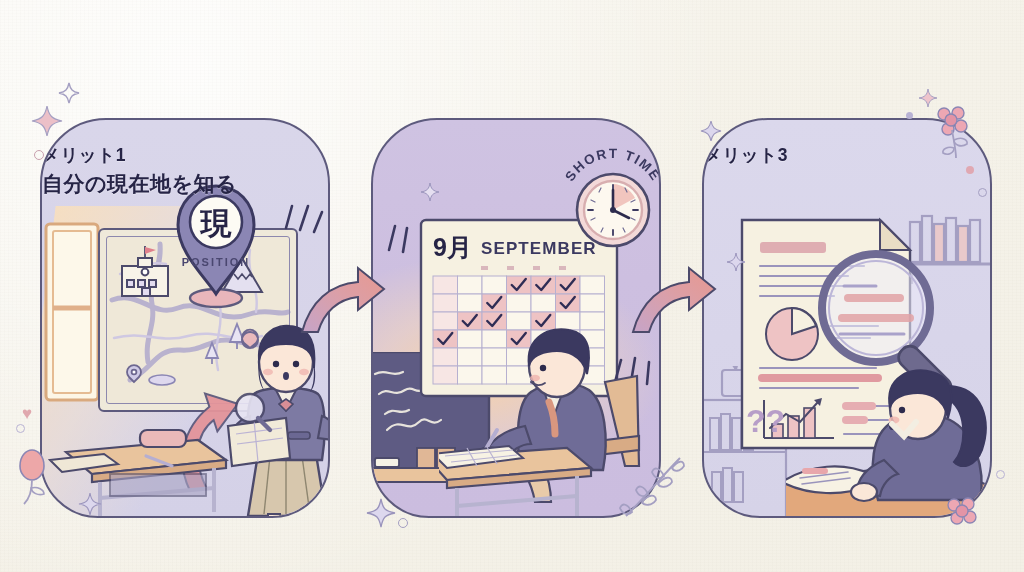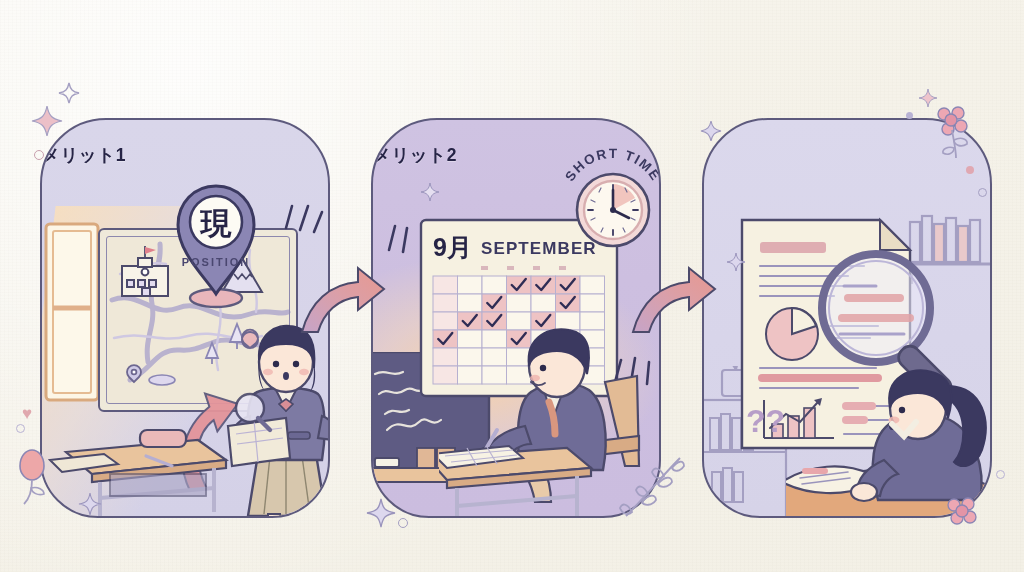--- a/index.html
+++ b/index.html
@@ -211,20 +211,21 @@
       </g>
       <circle cx="26" cy="92" r="14" fill="#e8e5f4" stroke="#4c4a6b" stroke-width="2.4" opacity=".9"></circle>
       <line x1="34" y1="102" x2="46" y2="114" stroke="#6f6b94" stroke-width="4.4" stroke-linecap="round"></line>
 
       <rect x="44" y="198" width="12" height="8" fill="#fbe7d8" stroke="#4c4a6b" stroke-width="2"></rect>
       <rect x="70" y="198" width="12" height="8" fill="#fbe7d8" stroke="#4c4a6b" stroke-width="2"></rect>
     </svg>
 
     <div class="ptitle">
       <span class="l1">メリット1</span>
+      <span class="l2">自分の現在地を知る</span>
     </div>
   </div>
 
   <div class="panel" id="panel2">
     <div class="glow"></div>
 
     <svg class="deco" style="left:-16px;top:232px;" width="146" height="160" viewBox="0 0 146 160">
       <rect x="0" y="0" width="132" height="118" fill="#5e5b83" stroke="#4c4a6b" stroke-width="2.4"></rect>
       <g stroke="#f6f2e6" stroke-width="2.2" fill="none" stroke-linecap="round" opacity=".9">
         <path d="M18 22 C30 16 34 26 46 20"></path>
@@ -377,21 +378,20 @@
       <path d="M-6 128 L70 120 L84 132 L8 142 Z" fill="#f7f2e4" stroke="#4c4a6b" stroke-width="2"></path>
       <g stroke="#b9b3d2" stroke-width="1.2">
         <line x1="6" y1="130" x2="74" y2="124"></line>
           <line x1="12" y1="136" x2="78" y2="129"></line>
         <line x1="28" y1="122" x2="38" y2="140"></line>
           <line x1="48" y1="121" x2="58" y2="138"></line>
       </g>
     </svg>
 
     <div class="ptitle">
-      <span class="l1">メリット2</span>
     </div>
   </div>
 
   <div class="panel" id="panel3">
 
     <svg class="deco" style="left:-8px;top:246px;" width="120" height="160" viewBox="0 0 120 160">
       <rect x="4" y="34" width="86" height="122" fill="none" stroke="#a49fc2" stroke-width="2.2"></rect>
       <line x1="4" y1="86" x2="90" y2="86" stroke="#a49fc2" stroke-width="2.2"></line>
       <g stroke="#a49fc2" stroke-width="2" fill="none">
         <rect x="14" y="52" width="9" height="32"></rect>
@@ -508,20 +508,21 @@
       <circle cx="116" cy="46" r="3.2" fill="#2d2b4d"></circle>
       <ellipse cx="108" cy="56" rx="5.4" ry="3.4" fill="#f0b6b0" opacity=".85"></ellipse>
       <ellipse cx="106" cy="62" rx="3" ry="4" fill="#3b3960"></ellipse>
 
       <path d="M98 96 C80 104 70 116 72 128 L94 132 C96 120 104 112 112 110 Z" fill="#6f6c97" stroke="#4c4a6b" stroke-width="2.2"></path>
       <ellipse cx="78" cy="128" rx="13" ry="9" fill="#fbe7d8" stroke="#4c4a6b" stroke-width="2.2"></ellipse>
       <path d="M106 60 L118 72 L130 58" fill="none" stroke="#f3eee2" stroke-width="6" stroke-linecap="round"></path>
     </svg>
 
     <div class="ptitle">
+      <span class="l1">メリット3</span>
     </div>
   </div>
 
   <svg class="arrow" style="left:300px;" viewBox="0 0 86 72">
     <defs>
       <linearGradient id="ag1" x1="0" y1="1" x2="1" y2="0">
         <stop offset="0%" stop-color="#c6a4c8"></stop>
           <stop offset="55%" stop-color="#dc9fa6"></stop>
           <stop offset="100%" stop-color="#e79890"></stop>
       </linearGradient>

